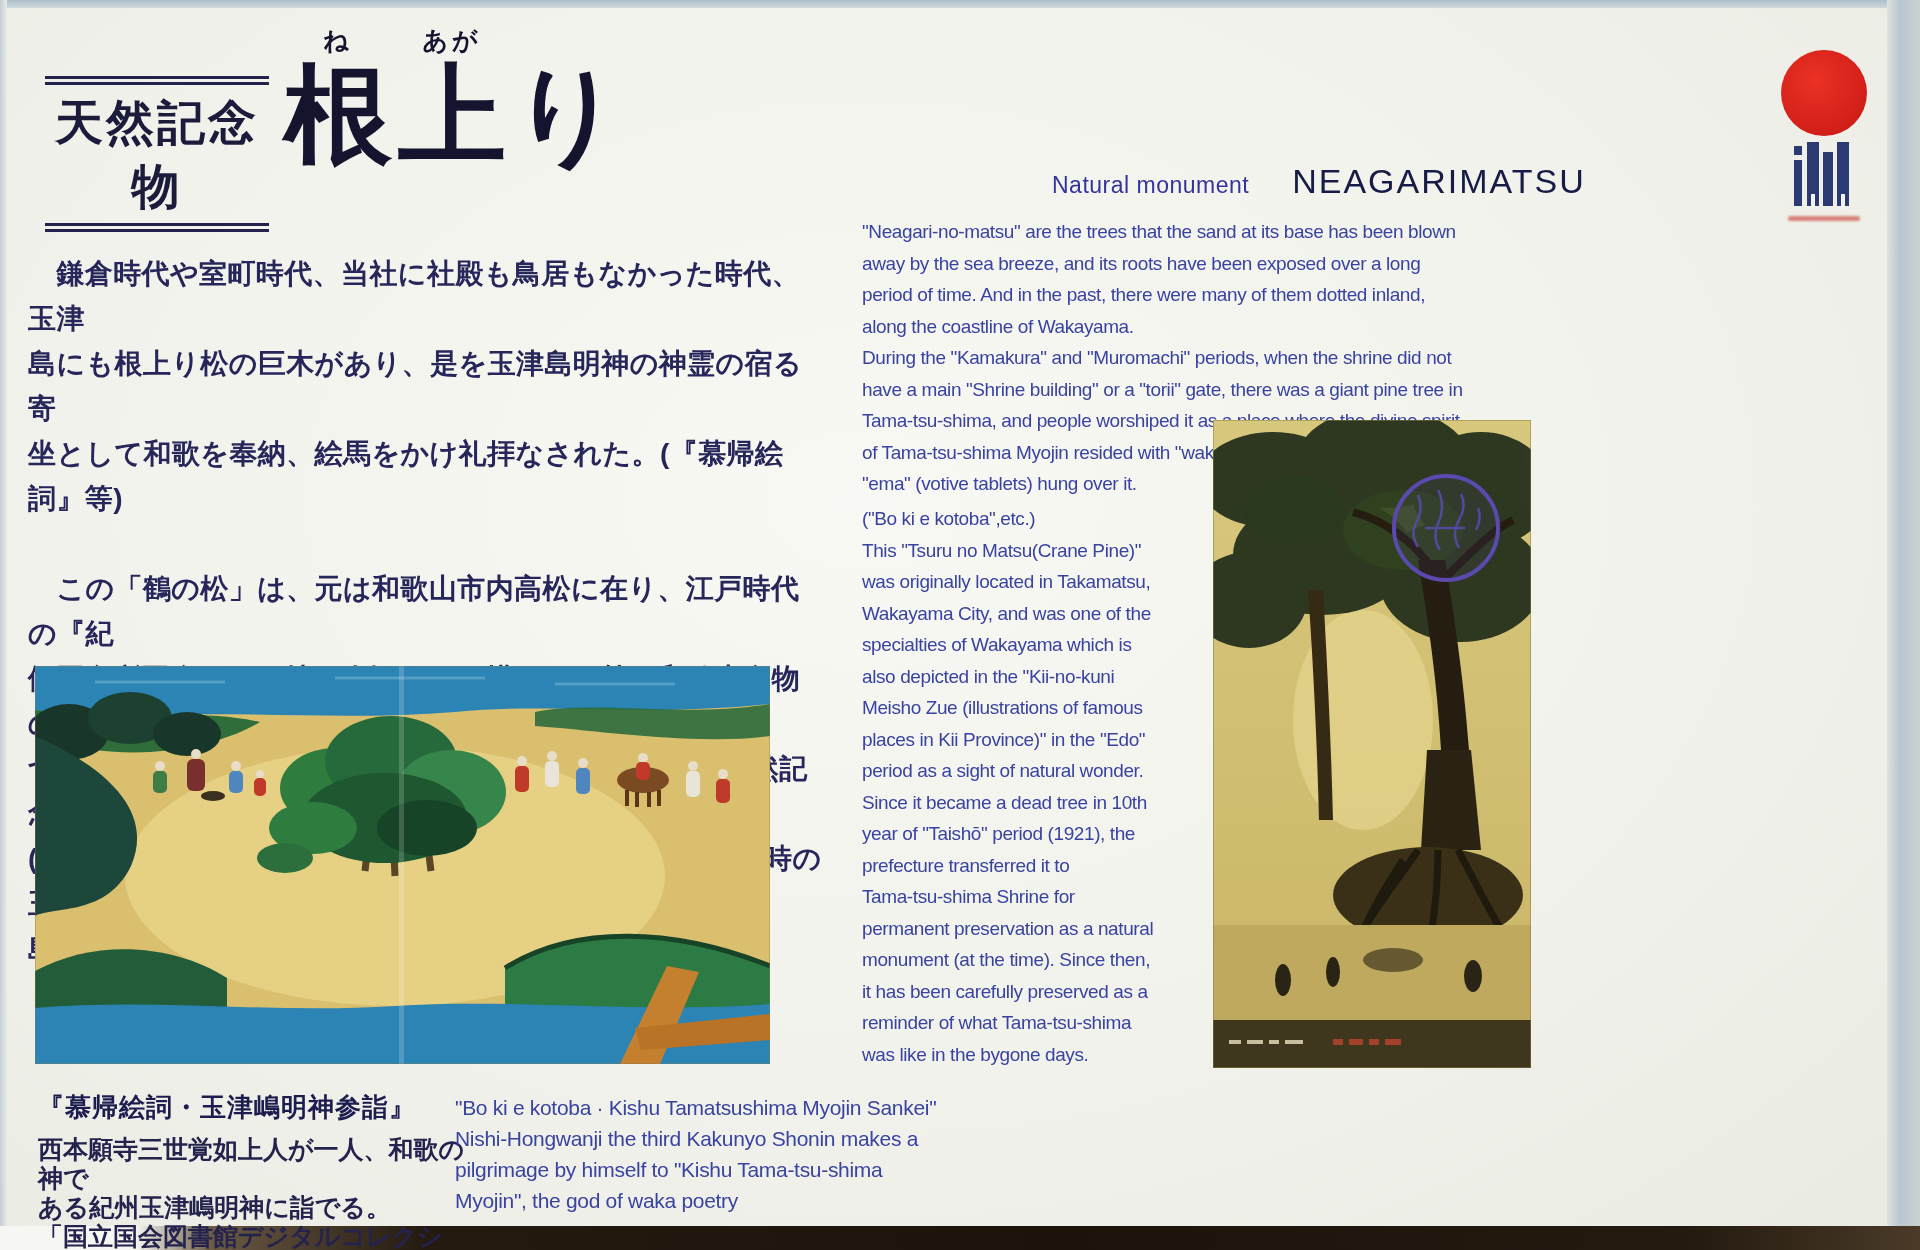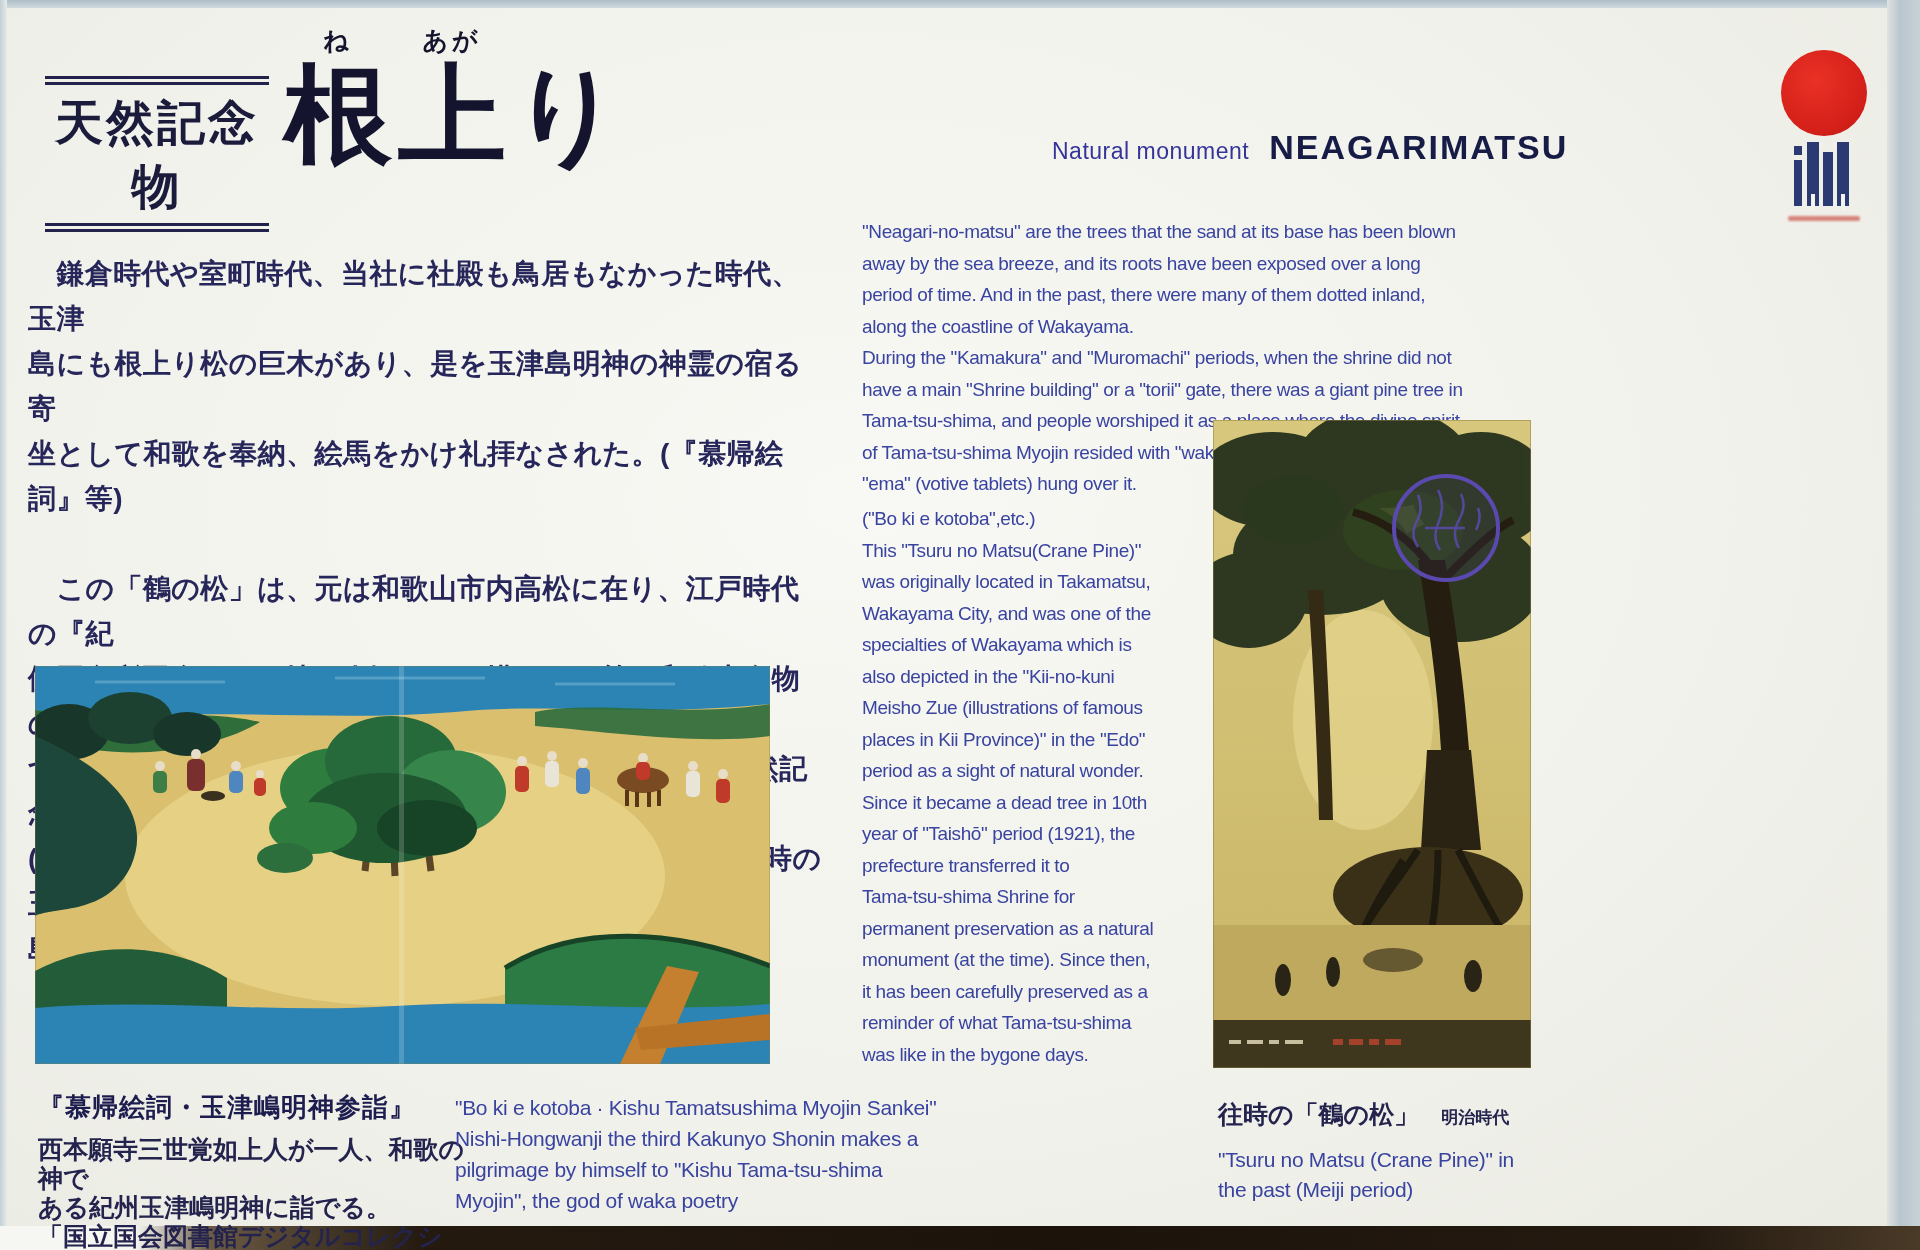--- a/index.html
+++ b/index.html
@@ -16,23 +16,23 @@
   
   .badge{position:absolute;left:45px;top:76px;width:224px;color:#1b1b3c;}
   .dbl-rule{height:9px;background:linear-gradient(180deg,#22224c 0 3px,transparent 3px 6px,#22224c 6px 9px);}
   .badge-text{font-family:"DejaVu Serif","Liberation Serif",serif;font-size:48px;font-weight:700;
     letter-spacing:3px;text-align:center;padding:6px 0 4px 0;color:#1b1b3c;}
   .main-title{position:absolute;left:284px;top:24px;display:flex;gap:6px;color:#14142e;
     font-family:"DejaVu Serif","Liberation Serif",serif;}
   .tseg{display:inline-flex;flex-direction:column;align-items:center;}
   .trt{font-size:25px;height:36px;font-weight:700;letter-spacing:4px;}
   .tbase{font-size:108px;line-height:1.0;font-weight:700;}
-  .subtitle{position:absolute;left:1052px;top:128px;display:flex;align-items:baseline;gap:20px;}
+  .subtitle{position:absolute;left:1052px;top:128px;display:flex;align-items:baseline;gap:43px;}
   .sub-label{font-size:23px;color:#34349a;letter-spacing:0.5px;}
-  .sub-title{font-size:34px;font-weight:700;color:#171c46;letter-spacing:2px;}
+  .sub-title{font-size:34px;font-weight:400;color:#171c46;letter-spacing:2px;margin-top:34px;}
   .logo{position:absolute;left:1778px;top:50px;width:92px;display:flex;flex-direction:column;align-items:center;}
   .logo-circle{width:86px;height:86px;border-radius:50%;background:radial-gradient(circle at 40% 35%,#ea3126,#d21f18 70%,#b81712);}
   .logo-mark{margin-top:4px;}
   .logo-tag{width:72px;height:5px;margin-top:6px;border-radius:2px;background:rgba(195,45,35,.55);filter:blur(1px);}
 
   
   .jp-body{position:absolute;left:28px;top:206px;width:800px;white-space:pre-line;
     font-size:28px;line-height:45px;font-weight:600;color:#26265a;letter-spacing:0.4px;}
   .jp-body p{margin:0;}
   .en-top{position:absolute;left:862px;top:216px;width:682px;white-space:pre-line;
@@ -291,22 +291,14 @@
     <div class="cap-left-body">西本願寺三世覚如上人が一人、和歌の神で
 ある紀州玉津嶋明神に詣でる。
 「国立国会図書館デジタルコレクション」より</div>
   </div>
 
   <div class="cap-mid">"Bo ki e kotoba · Kishu Tamatsushima Myojin Sankei"
 Nishi-Hongwanji the third Kakunyo Shonin makes a
 pilgrimage by himself to "Kishu Tama-tsu-shima
 Myojin", the god of waka poetry</div>
 
-  <div class="cap-right">
-    <div class="cap-right-row">
-      <span class="cap-right-jp">往時の「鶴の松」</span>
-      <span class="cap-right-note">明治時代</span>
-    </div>
-    <div class="cap-right-en">"Tsuru no Matsu (Crane Pine)" in
-the past (Meiji period)</div>
-  </div>
 
 </div>
 
 </body></html>

